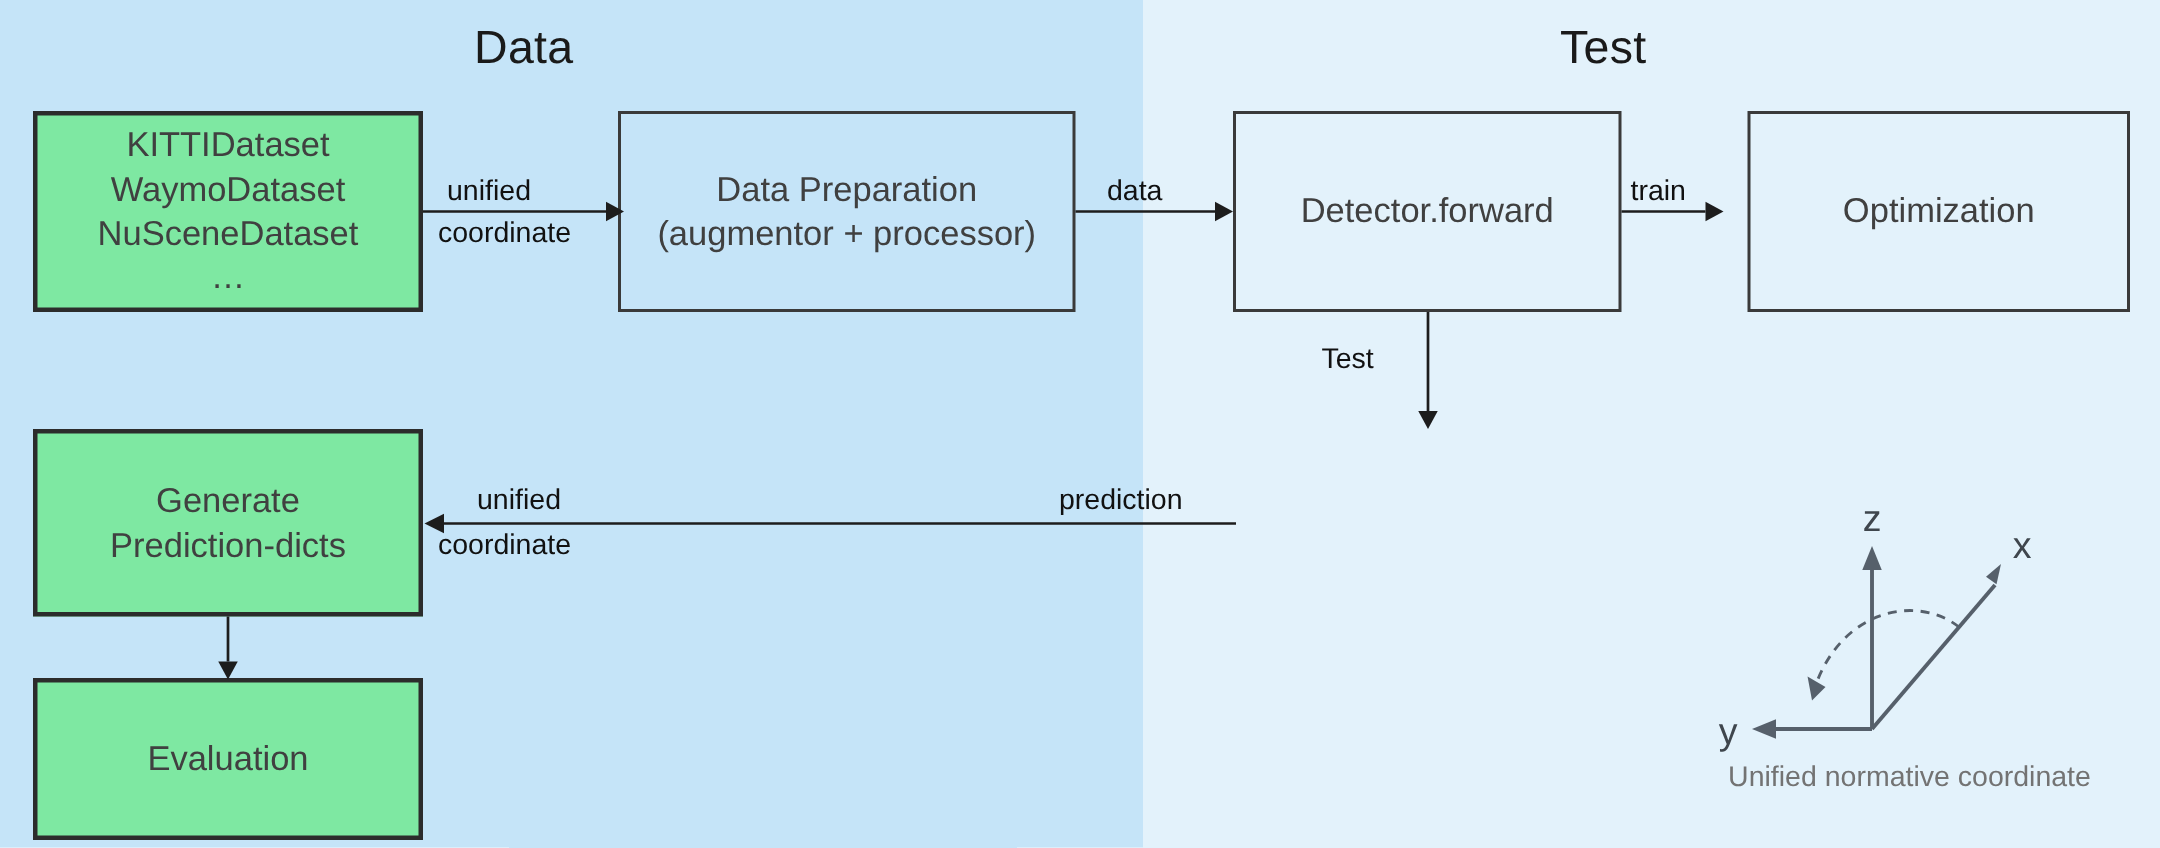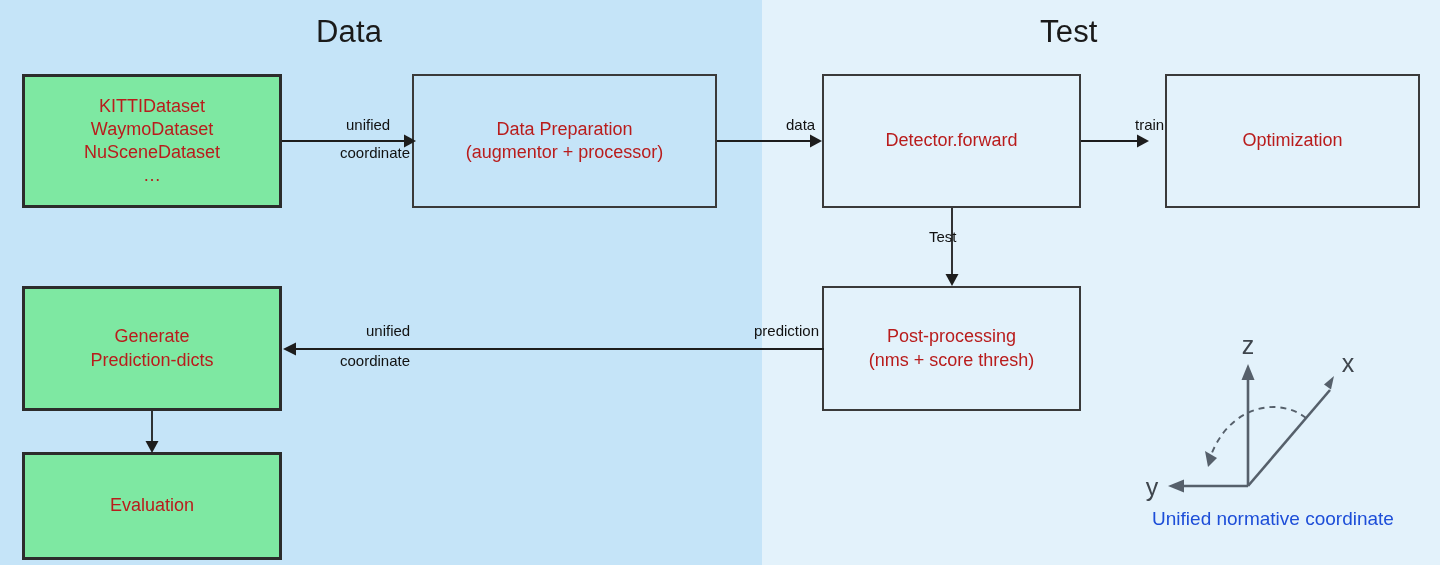--- a/index.html
+++ b/index.html
@@ -28,22 +28,22 @@
   #title-data{left:316px;top:14px;}
   #title-model{left:1040px;top:14px;}
 
   .node{
     position:absolute;
     box-sizing:border-box;
     display:flex;
     align-items:center;
     justify-content:center;
     text-align:center;
-    color:#b91c1c;
-    font-size:18px;
+    color:#404040;
+    font-size:23px;
     line-height:1.28;
     white-space:pre-line;
   }
   .node.green{
     background:#7ee8a2;
     border:3px solid #2c2c2c;
   }
   .node.plain{
     background:transparent;
     border:2px solid #3a3a3a;
@@ -56,32 +56,31 @@
   #node-postproc   {left:822px;top:286px; width:259px;height:125px;}
   #node-generate   {left:22px; top:286px; width:260px;height:125px;}
   #node-evaluation {left:22px; top:452px; width:260px;height:108px;}
 
   
   .edge{position:absolute;}
   .edge svg{display:block;overflow:visible;}
 
   .edge-label{
     position:absolute;
-    font-size:15px;
+    font-size:19px;
     color:#111;
     white-space:nowrap;
     line-height:1.12;
-    margin-left:48px;
   }
 
   
   #coord-widget{position:absolute;left:1118px;top:318px;width:310px;height:230px;}
   #coord-caption{
     position:absolute;left:1118px;top:508px;width:310px;
-    text-align:center;font-size:19px;color:#1d4ed8;white-space:nowrap;
+    text-align:center;font-size:19px;color:#737373;white-space:nowrap;
   }
 </style>
 </head>
 <body>
 
 <div id="canvas">
 
   <div class="panel" id="panel-data" style="background: rgb(197, 228, 248);"></div>
   <div class="panel" id="panel-model" style="background: rgb(227, 242, 251);"></div>
 
@@ -93,22 +92,20 @@
 NuSceneDataset
 …</div>
 
   <div class="node plain" id="node-dataprep">Data Preparation
 (augmentor + processor)</div>
 
   <div class="node plain" id="node-detector">Detector.forward</div>
 
   <div class="node plain" id="node-optimization">Optimization</div>
 
-  <div class="node plain" id="node-postproc">Post-processing
-(nms + score thresh)</div>
 
   <div class="node green" id="node-generate" style="background: rgb(126, 232, 162); border-color: rgb(44, 44, 44);">Generate
 Prediction-dicts</div>
 
   <div class="node green" id="node-evaluation" style="background: rgb(126, 232, 162); border-color: rgb(44, 44, 44);">Evaluation</div>
 
   <div class="edge" style="left:282px;top:124px;width:136px;height:34px;">
     <svg width="136" height="34" viewBox="0 0 136 34">
       <line x1="0" y1="17" x2="122" y2="17" stroke="#1d1d1d" stroke-width="1.8"></line>
       <polygon points="122,10.5 134,17 122,23.5" fill="#1d1d1d"></polygon>

